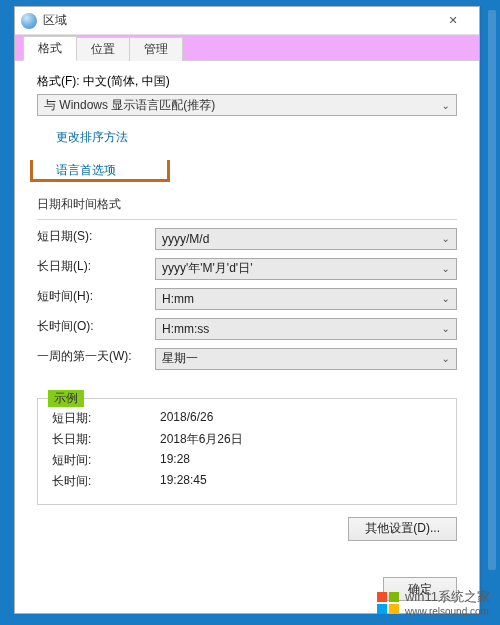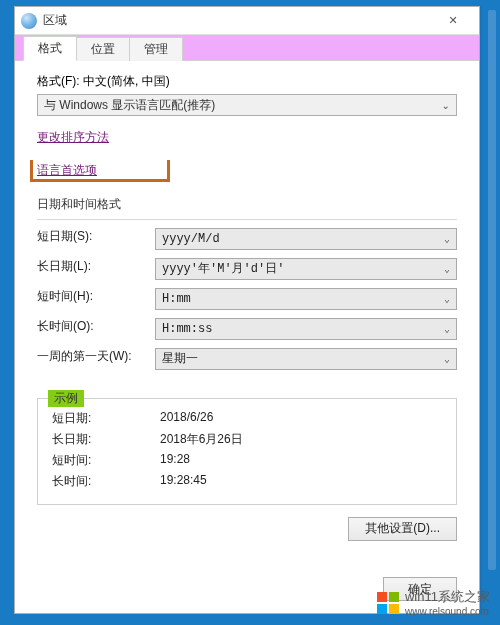--- a/index.html
+++ b/index.html
@@ -81,25 +81,25 @@
       background: #f0f0f0;
       padding: 0 6px;
       font-size: 12px;
       color: #333;
       display: flex;
       align-items: center;
       justify-content: space-between;
     }
     .format-select .chev { font-size: 10px; color: #555; }
     .link {
-      color: #701a75;
-      text-decoration: underline;
+      color: #0369a1;
       cursor: pointer;
       display: inline-block;
       margin-top: 10px;
+      margin-left: 19px;
     }
     .link-row { line-height: 1.9; }
     .annotation-box {
       position: absolute;
       left: 30px;
       top: 160px;
       width: 140px;
       height: 22px;
       border: 3px solid #c26a1e;
       border-top: none;
@@ -127,21 +127,20 @@
     .kv-combo {
       flex: 1;
       height: 22px;
       border: 1px solid #aaa;
       background: #e9e9e9;
       display: flex;
       align-items: center;
       justify-content: space-between;
       padding: 0 6px;
       color: #222;
-      font-family: Liberation Mono, monospace;
     }
     .kv-combo .chev { font-size: 10px; color: #555; }
     .example-box {
       border: 1px solid #d0d0d0;
       border-top: none;
       position: relative;
       margin-top: 20px;
       padding: 12px 14px 10px 14px;
     }
     .example-box::before {

